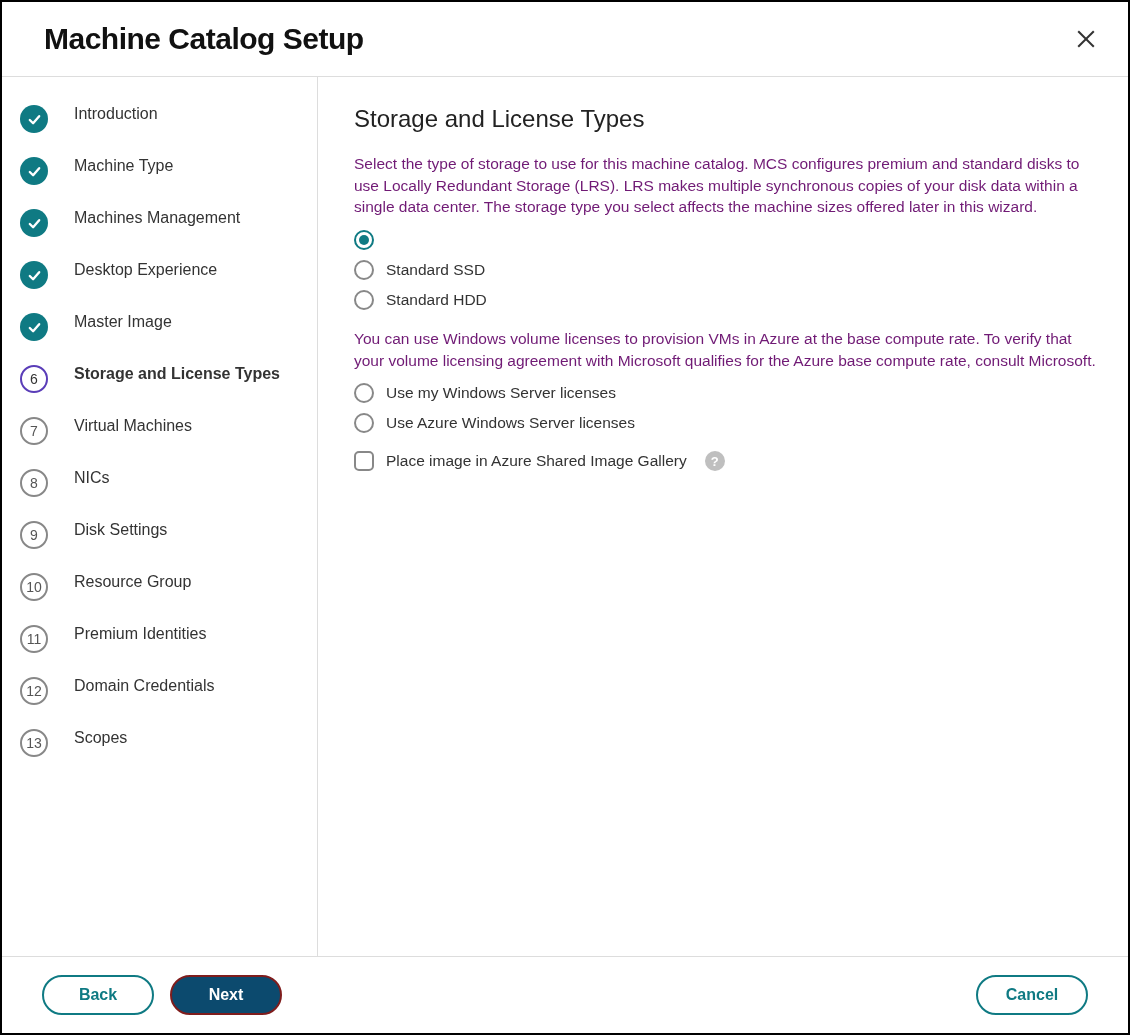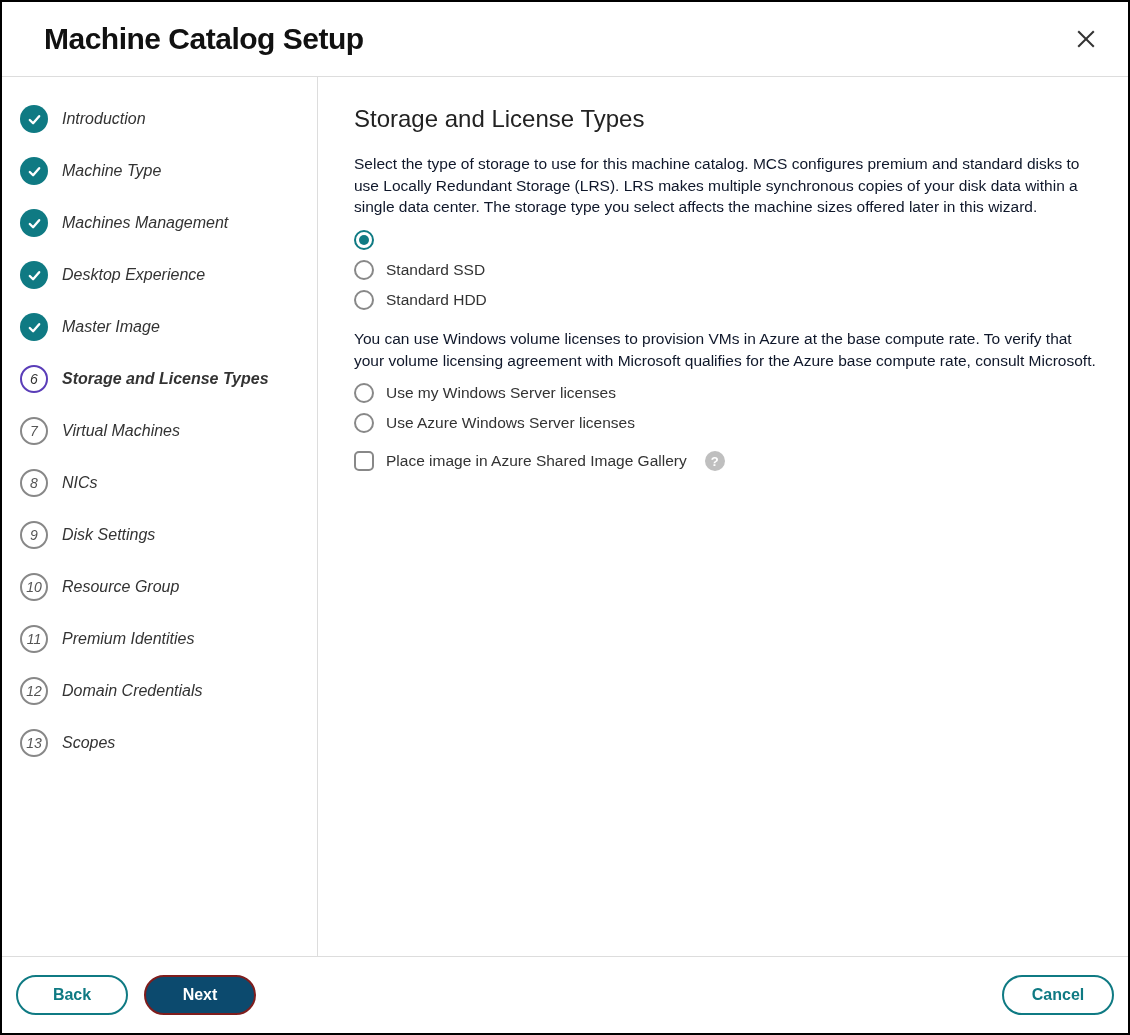--- a/index.html
+++ b/index.html
@@ -52,27 +52,25 @@
     min-height: 0;
   }
 
   .sidebar {
     width: 316px;
     border-right: 1px solid #ddd;
     padding: 28px 18px 10px 18px;
   }
   .step {
     display: flex;
-    align-items: center;
-    gap: 14px;
+    gap: 26px;
     margin-bottom: 24px;
     font-size: 16px;
     color: #333;
     cursor: default;
-    font-style: italic;
   }
   .step.current .step-label { font-weight: 700; }
   .badge {
     width: 28px; height: 28px;
     border-radius: 50%;
     display: flex;
     align-items: center;
     justify-content: center;
     font-size: 14px;
     flex: 0 0 28px;
@@ -99,21 +97,21 @@
   }
   .main h2 {
     margin: 0 0 20px 0;
     font-size: 24px;
     font-weight: 400;
     color: #222;
   }
   .desc {
     font-size: 15.5px;
     line-height: 1.4;
-    color: #0f172a;
+    color: #701a75;
     margin: 0 0 12px 0;
   }
   .options { margin: 10px 0 18px 0; }
   .radio-row, .check-row {
     display: flex;
     align-items: center;
     gap: 12px;
     margin: 10px 0;
     font-size: 15.5px;
     color: #333;
@@ -150,21 +148,21 @@
     font-weight: 700;
     display: flex;
     align-items: center;
     justify-content: center;
     margin-left: 6px;
     cursor: pointer;
   }
 
   .footer {
     border-top: 1px solid #ddd;
-    padding: 18px 14px;
+    padding: 18px 40px;
     display: flex;
     align-items: center;
     gap: 16px;
   }
   .spacer { flex: 1; }
   .btn {
     min-width: 112px;
     height: 40px;
     border-radius: 20px;
     font-size: 16px;

